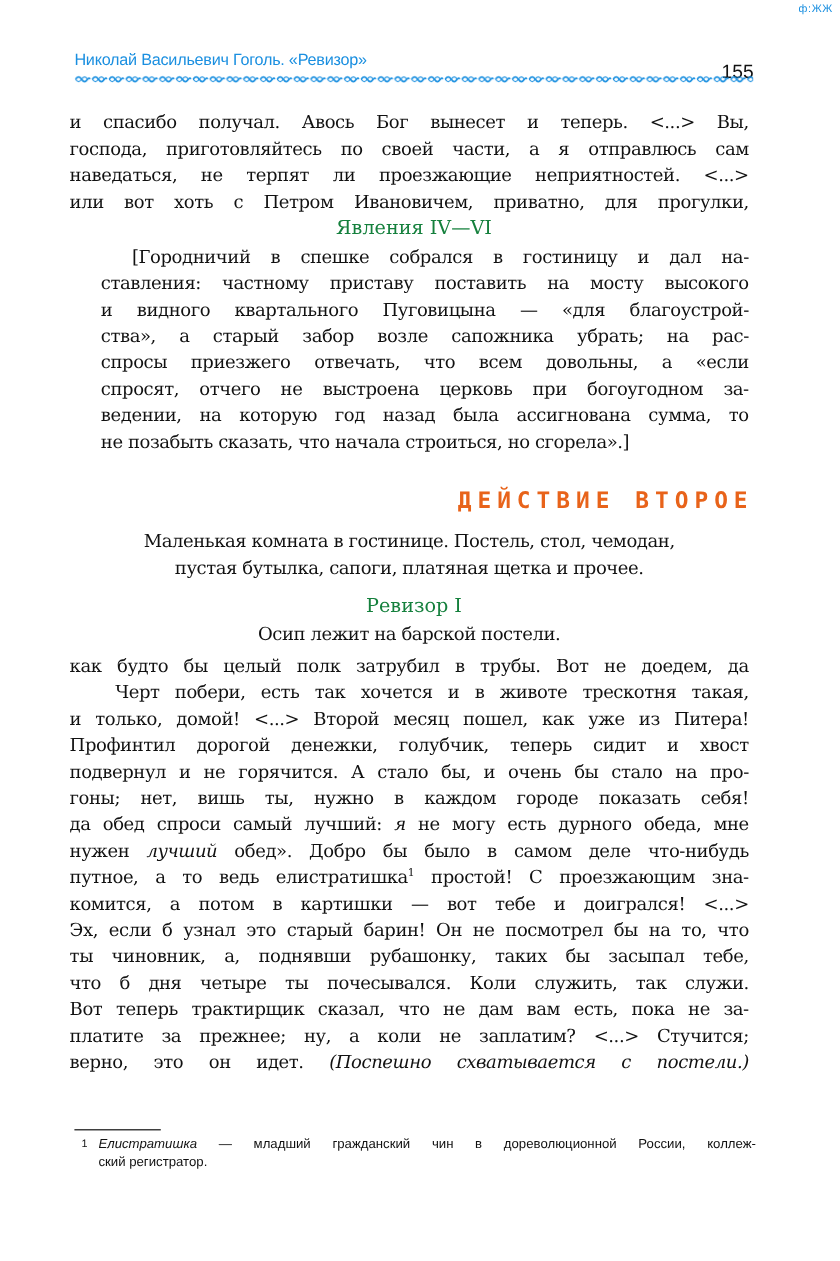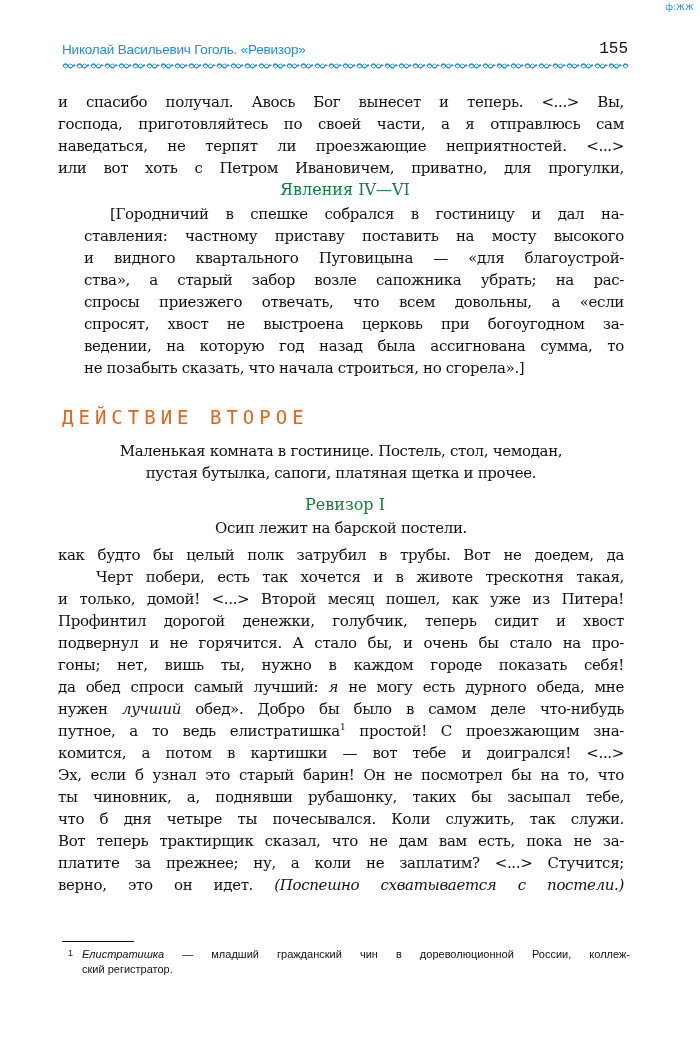--- a/index.html
+++ b/index.html
@@ -1,31 +1,31 @@
 <!DOCTYPE html>
 <html><head>
   <meta charset="utf-8">
   <style>
     html, body { margin: 0; padding: 0; background: #ffffff; }
     body { width: 700px; height: 1051px; position: relative; overflow: hidden; font-family: "DejaVu Serif", serif; color: #111; }
     .corner-mark { position: absolute; top: 2px; right: 6px; font-family: "Liberation Sans", sans-serif; font-size: 9px; color: #1a8fe0; letter-spacing: 0.5px; }
     .running-head { position: absolute; left: 62px; top: 40px; width: 566px; height: 20px; }
     .rh-title { position: absolute; left: 0; top: 2px; font-family: "Liberation Sans", sans-serif; font-size: 13.5px; color: #1a8fe0; letter-spacing: -0.2px; }
-    .rh-page { position: absolute; right: 0; top: 0; font-family: Liberation Mono, monospace; font-size: 16px; color: #111; }
+    .rh-page { position: absolute; right: 0; top: 12px; font-family: Liberation Sans, sans-serif; font-size: 16px; color: #111; }
     .ornament { position: absolute; left: 62px; top: 62px; width: 566px; height: 8px; overflow: hidden; }
     .ornament svg { display: block; }
     .text-block { position: absolute; left: 58px; width: 566px; font-family: "DejaVu Serif", serif; font-size: 15px; line-height: 22px; letter-spacing: -0.35px; }
     .line { white-space: nowrap; display: block; text-align: justify; text-align-last: justify; height: 22px; }
     .line.last { text-align-last: left; }
     .line.center { text-align: right; text-align-last: center; }
     .indent { padding-left: 38px; }
     .stage-dir .line { padding-left: 26px; }
     .stage-dir .line.first { padding-left: 52px; }
     .scene-head { position: absolute; left: 62px; width: 566px; text-align: center; font-family: "DejaVu Serif", serif; font-size: 16px; color: #15803d; }
-    .act-head { position: absolute; left: 62px; width: 566px; text-align: left; font-family: "DejaVu Sans Mono", monospace; font-size: 19px; letter-spacing: 5px; color: #e8631a; font-weight: normal; }
+    .act-head { position: absolute; left: 62px; width: 566px; text-align: right; font-family: "DejaVu Sans Mono", monospace; font-size: 19px; letter-spacing: 5px; color: #e8631a; font-weight: bold; }
     i { font-style: italic; }
     sup { font-size: 9px; line-height: 0; vertical-align: 6px; }
     .fn-rule { position: absolute; left: 62px; top: 941px; width: 72px; height: 1px; background: #111; }
     .footnote { position: absolute; left: 70px; top: 947px; width: 560px; font-family: "Liberation Sans", sans-serif; font-size: 11px; line-height: 15px; color: #111; }
     .footnote .line { height: 15px; }
     .fn-num { position: absolute; left: -2px; top: -1px; font-size: 9px; }
     .fn-body { padding-left: 12px; }
   </style>
 </head>
 <body>
@@ -57,21 +57,21 @@
 </div>
 
 <div class="scene-head" style="top: 180px;">Явления IV—VI</div>
 
 <div class="text-block stage-dir" style="top: 203px;">
   <span class="line first">[Городничий в спешке собрался в гостиницу и дал на-</span>
   <span class="line">ставления: частному приставу поставить на мосту высокого</span>
   <span class="line">и видного квартального Пуговицына — «для благоустрой-</span>
   <span class="line">ства», а старый забор возле сапожника убрать; на рас-</span>
   <span class="line">спросы приезжего отвечать, что всем довольны, а «если</span>
-  <span class="line">спросят, хвост не выстроена церковь при богоугодном за-</span>
+  <span class="line">спросят, отчего не выстроена церковь при богоугодном за-</span>
   <span class="line">ведении, на которую год назад была ассигнована сумма, то</span>
   <span class="line last">не позабыть сказать, что начала строиться, но сгорела».]</span>
 </div>
 
 <div class="act-head" style="top: 406px;">ДЕЙСТВИЕ ВТОРОЕ</div>
 
 <div class="text-block" style="top: 440px;">
   <span class="line center">Маленькая комната в гостинице. Постель, стол, чемодан,</span>
   <span class="line center">пустая бутылка, сапоги, платяная щетка и прочее.</span>
 </div>

